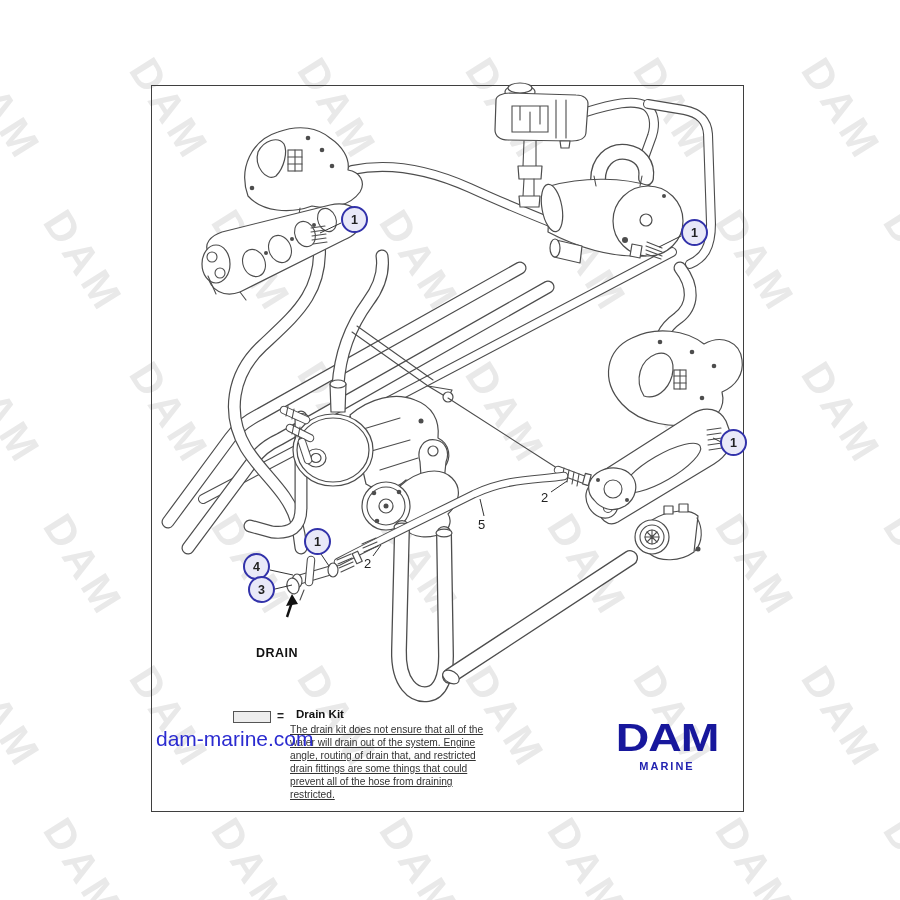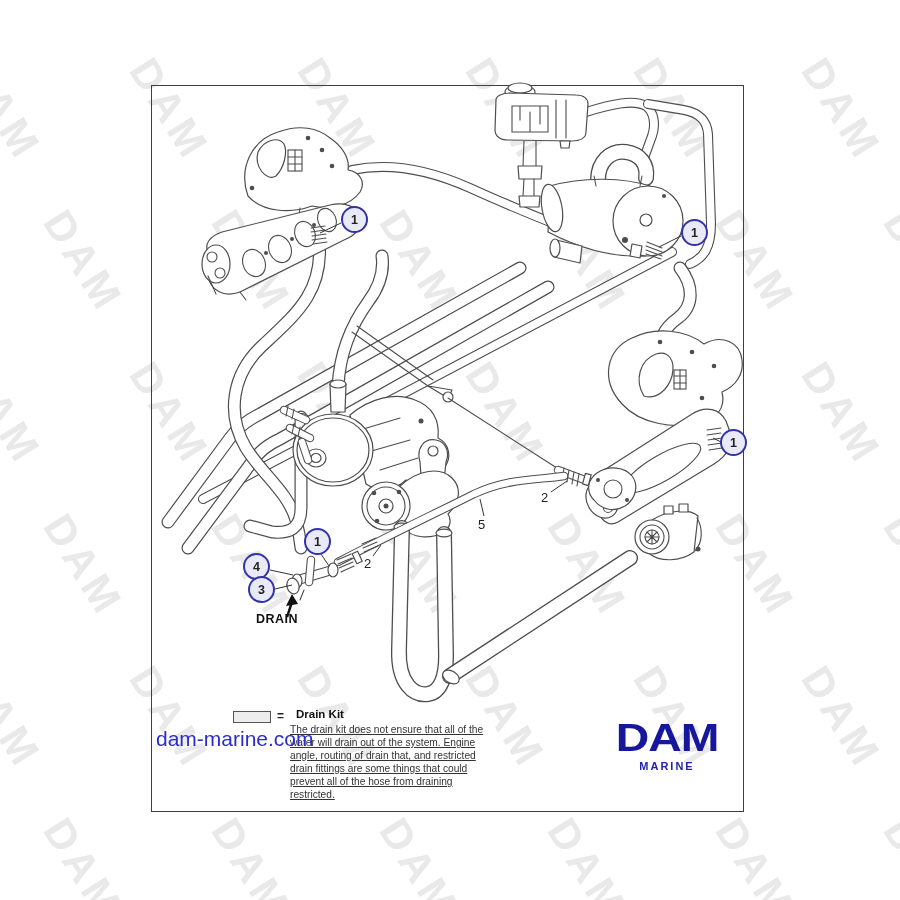--- a/index.html
+++ b/index.html
@@ -21,21 +21,21 @@
   .to8{fill:none;stroke:#4d4d4d;stroke-width:8.5;stroke-linecap:round;}
   .ti8{fill:none;stroke:#fff;stroke-width:6.4;stroke-linecap:round;}
   .to16{fill:none;stroke:#4d4d4d;stroke-width:16;stroke-linecap:round;stroke-linejoin:round;}
   .ti16{fill:none;stroke:#fff;stroke-width:13.4;stroke-linecap:round;stroke-linejoin:round;}
   
   .callout{position:absolute;width:27px;height:27px;border-radius:50%;
            border:2px solid #3232aa;background:#e9e9f8;color:#222;
            display:flex;align-items:center;justify-content:center;
            font-size:12.5px;font-weight:bold;box-sizing:border-box;z-index:30;}
   .pnum{position:absolute;font-size:13px;color:#222;z-index:30;}
-  .drain-lbl{position:absolute;left:256px;top:612px;font-size:12.5px;font-weight:bold;
+  .drain-lbl{position:absolute;left:256px;top:646px;font-size:12.5px;font-weight:bold;
              color:#111;letter-spacing:.5px;z-index:30;text-align:right;}
   
   .legend{position:absolute;left:233px;top:705px;z-index:25;color:#333;}
   .legend .swatch{position:absolute;left:0;top:6px;width:38px;height:12px;
                   background:#ededed;border:1px solid #555;box-sizing:border-box;}
   .legend .eq{position:absolute;left:44px;top:4px;font-size:12px;font-weight:bold;color:#222;}
   .legend .ttl{position:absolute;left:63px;top:3px;font-size:11.5px;font-weight:bold;color:#111;
                white-space:nowrap;}
   .legend .body{position:absolute;left:57px;top:18px;width:220px;font-size:10.2px;
                 line-height:13px;color:#333;}

